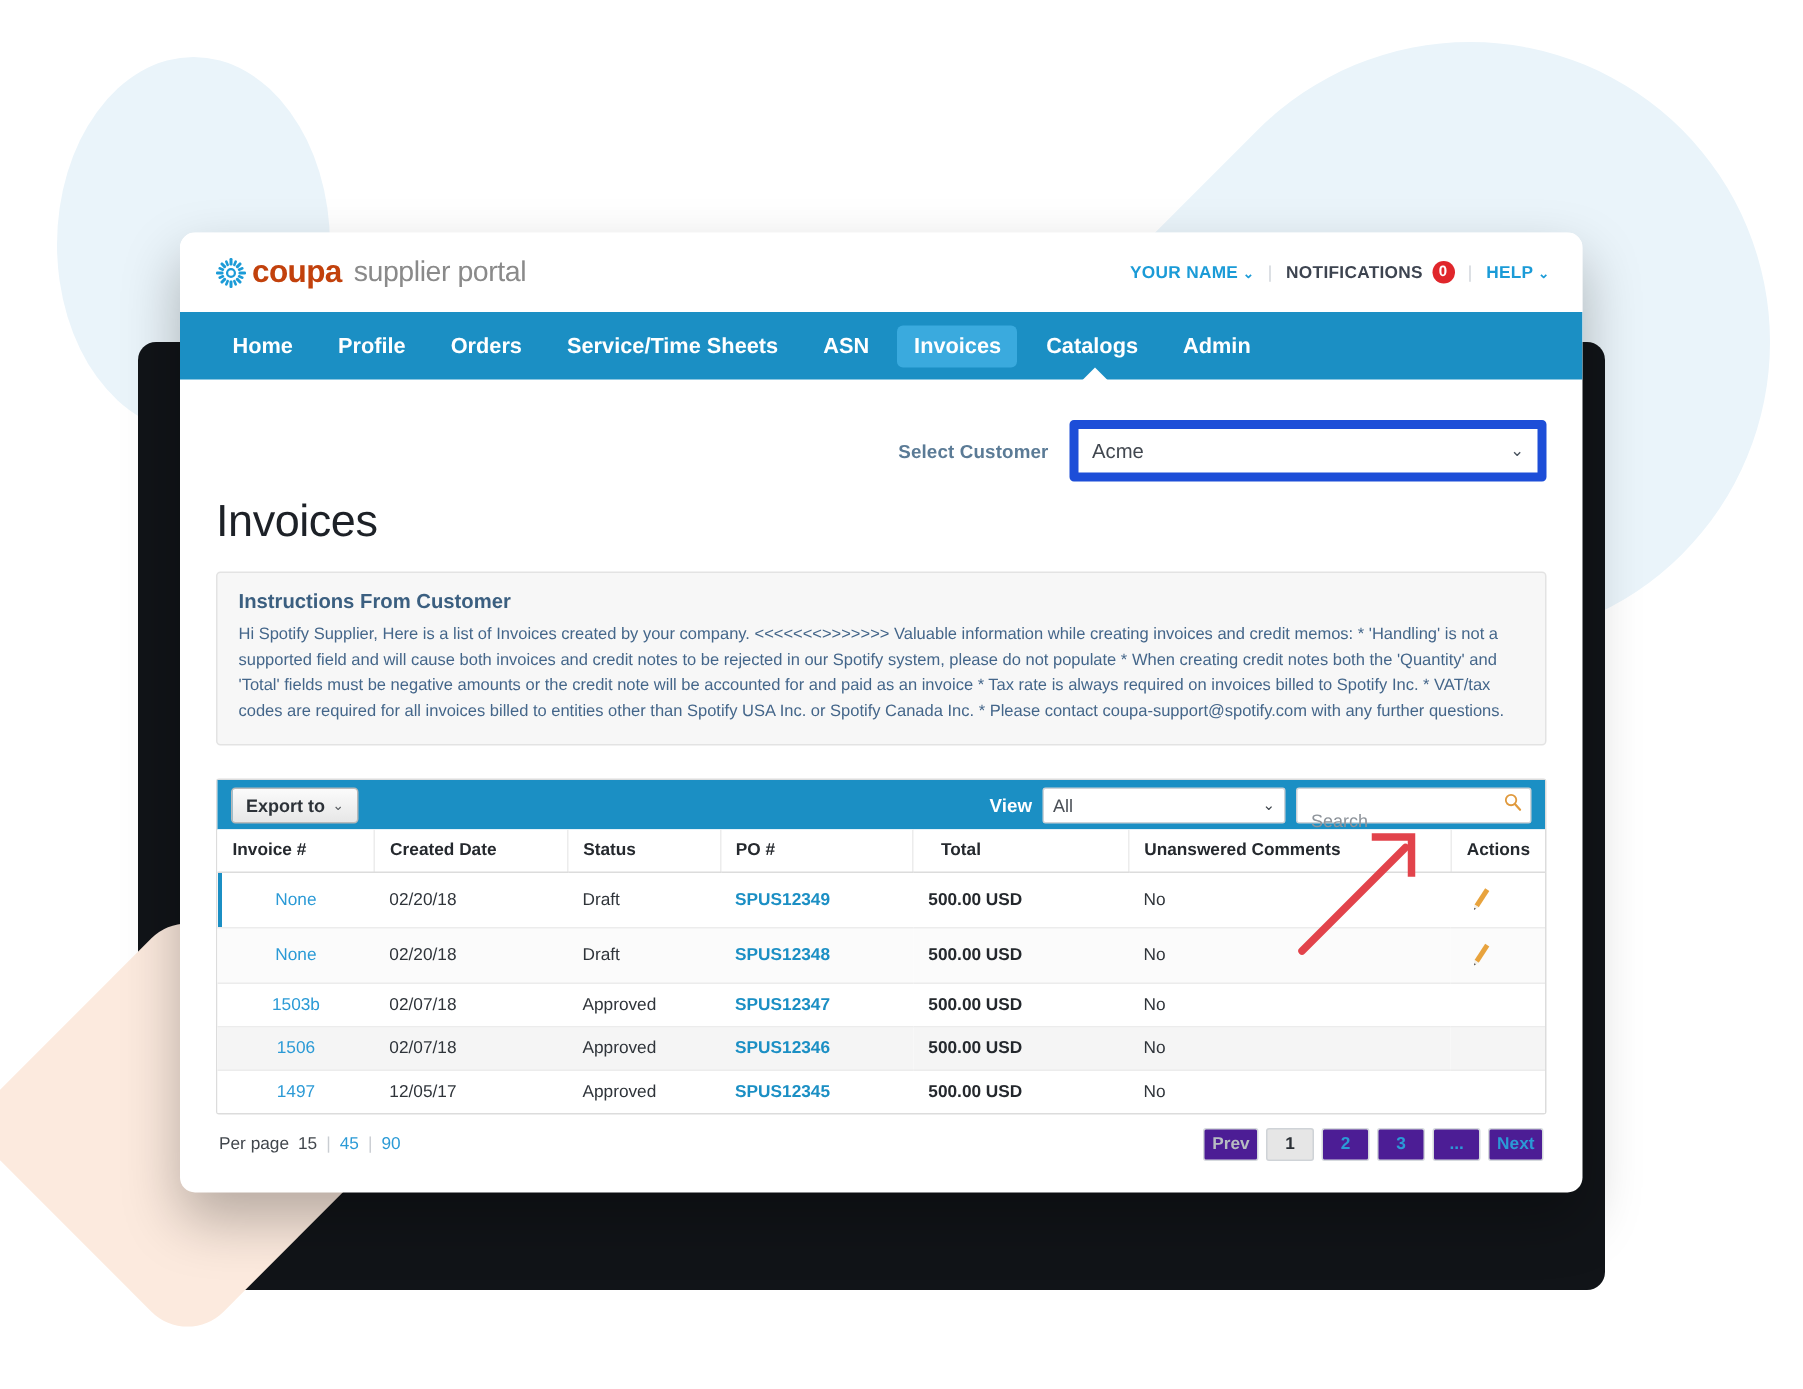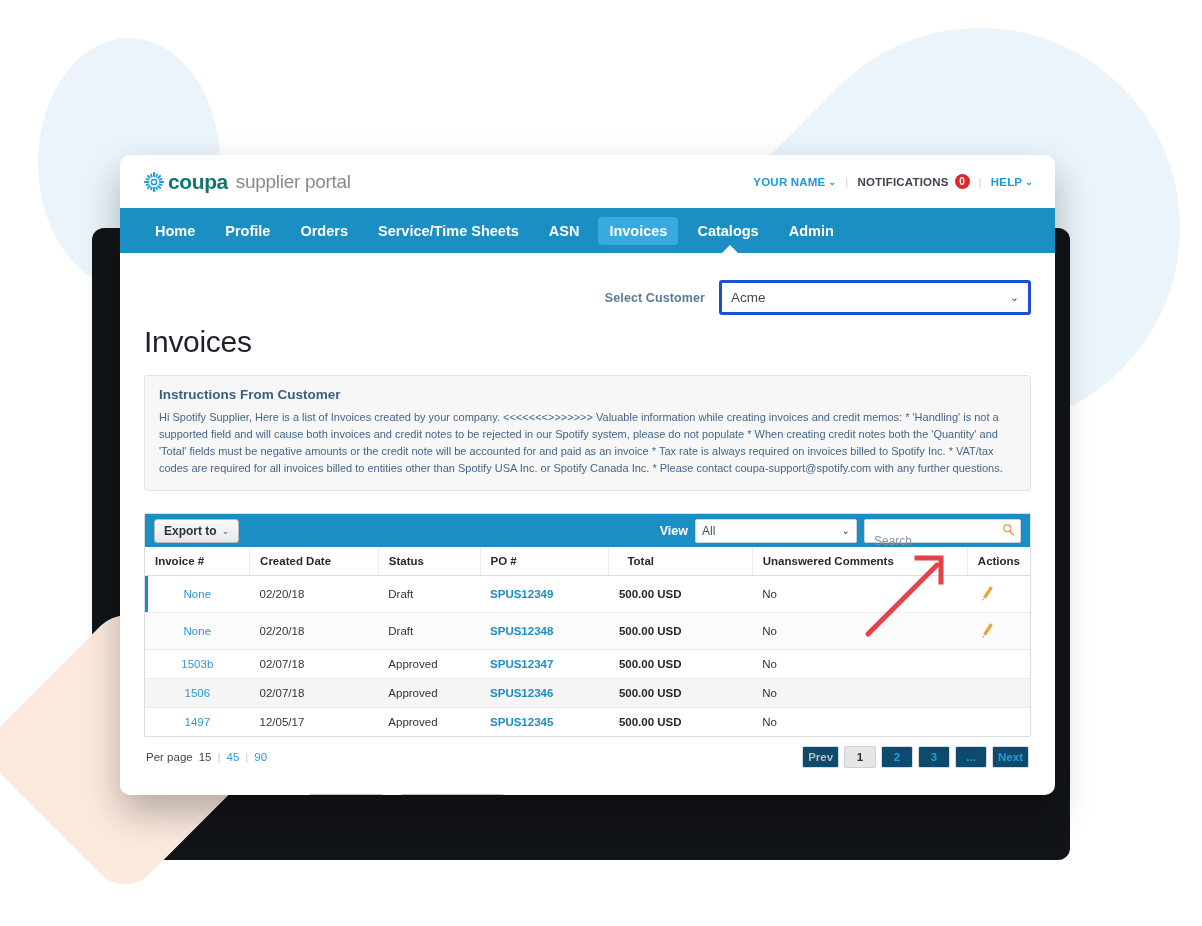--- a/index.html
+++ b/index.html
@@ -67,21 +67,21 @@
   .masthead {
     height: 53px;
     background: #fff;
     display: flex;
     align-items: center;
     padding: 0 22px 0 24px;
   }
   .brand { display:flex; align-items:center; gap:4px; }
   .brand-mark { width: 20px; height: 20px; display:block; }
   .brand-coupa {
-    font-size: 21px; font-weight: 700; color: #0f766e;
+    font-size: 21px; font-weight: 700; color: #c2410c;
     letter-spacing: -0.4px;
   }
   .brand-rest {
     font-size: 19px; color: #8a8a8a; font-weight: 400;
     letter-spacing: -0.3px; margin-left: 4px;
   }
   .masthead-right {
     margin-left: auto;
     display: flex; align-items: center;
     font-size: 11.5px; font-weight: 700;
@@ -125,21 +125,21 @@
 
   .customer-row {
     display:flex; align-items:center; justify-content:flex-end;
     padding-top: 27px; gap: 14px;
   }
   .customer-label {
     font-size: 12.5px; font-weight: 700; color:#5b7b96;
     letter-spacing: 0.1px;
   }
   .select-box {
-    width: 288px; height: 29px; border:3px solid #1d4ed8;
+    width: 288px; height: 29px; border:6px solid #1d4ed8;
     border-radius: 3px; background:#fff;
     display:flex; align-items:center;
     padding: 0 9px; font-size: 13.5px; color:#41474f;
     justify-content: space-between; cursor:pointer;
   }
   .select-box .chev { color:#4b5560; font-size: 11px; }
 
   .page-title {
     font-size: 30px; font-weight: 300; color:#1d2127;
     margin: 10px 0 16px 0; letter-spacing: -0.3px;
@@ -237,21 +237,21 @@
   }
   .perpage { font-size:11.5px; color:#41464c; display:flex; align-items:center; gap:6px; }
   .perpage .pp-cur { color:#41464c; }
   .perpage .pp-link { color:#2b9ad6; cursor:pointer; }
   .perpage .pp-sep { color:#c9cdd2; }
   .pages { margin-left:auto; display:flex; align-items:center; gap:5px; }
   .pg {
     min-width:20px; height:20px; padding:0 5px;
     border:1px solid #d5d9dd; border-radius:2px;
     display:flex; align-items:center; justify-content:center;
-    font-size:11.5px; color:#2b9ad6; background:#0c4a6e; cursor:pointer;
+    font-size:11.5px; color:#2b9ad6; background:#4c1d95; cursor:pointer;
     font-weight:700;
   }
   .pg.cur { background:#e6e6e6; color:#2b3036; border-color:#cfd3d7; }
   .pg.off { color:#b7bcc2; cursor:default; }
 
   
   .footer-actions {
     display:flex; align-items:center; gap:14px;
     padding: 26px 2px 0 2px;
   }

